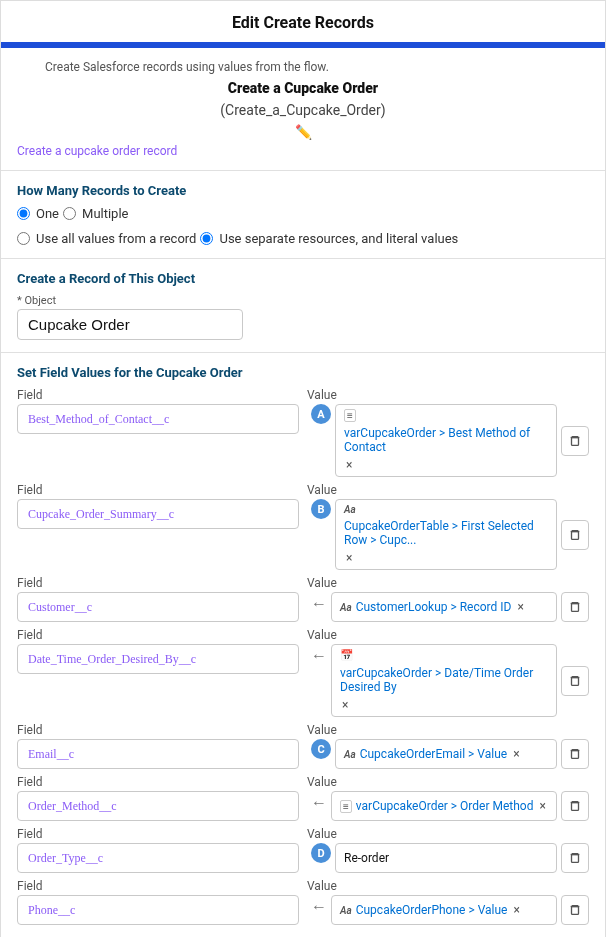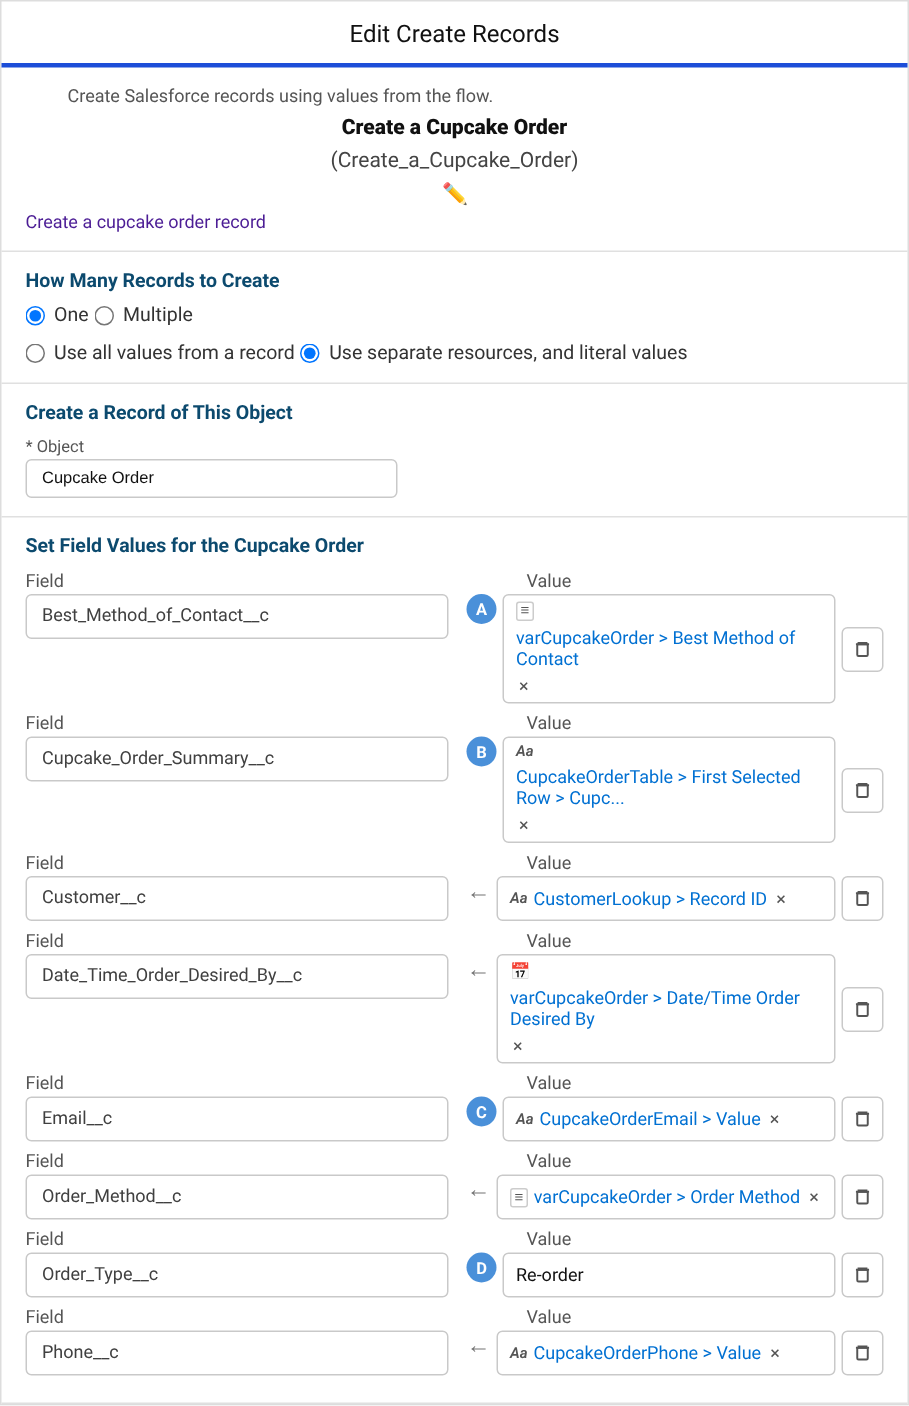--- a/index.html
+++ b/index.html
@@ -13,23 +13,23 @@
     }
     .page-container {
       background: #fff;
       border: 1px solid #ddd;
       margin: 0;
       padding: 0;
     }
     .page-header {
       text-align: center;
       padding: 12px 16px 10px;
-      border-bottom: 3px solid #1d4ed8;
+      border-bottom: 6px solid #1d4ed8;
       font-size: 16px;
-      font-weight: 400;
+      font-weight: 700;
       color: #111;
     }
     .section {
       padding: 12px 16px;
       border-bottom: 1px solid #e0e0e0;
     }
     .section-subtitle {
       font-size: 12px;
       color: #555;
       margin-bottom: 6px;
@@ -50,21 +50,21 @@
       color: #444;
     }
     .edit-icon {
       width: 16px;
       height: 16px;
       cursor: pointer;
       color: #0070d2;
     }
     .record-desc {
       font-size: 12px;
-      color: #4c1d95;
+      color: #8b5cf6;
     }
     .radio-group {
       display: flex;
       flex-direction: row;
       gap: 4px;
       margin-top: 4px;
     }
     .radio-label {
       display: flex;
       align-items: center;
@@ -83,22 +83,22 @@
     }
     .field-label {
       font-size: 11px;
       color: #555;
       margin-bottom: 2px;
     }
     .object-input {
       border: 1px solid #c9c9c9;
       border-radius: 4px;
       padding: 6px 10px;
-      width: 248px;
-      font-size: 11px;
+      width: 226px;
+      font-size: 15px;
       color: #111;
       background: #fff;
     }
     .set-fields-section {
       padding: 12px 16px;
       border-bottom: 1px solid #e0e0e0;
     }
     .field-row {
       display: flex;
       align-items: stretch;
@@ -115,25 +115,27 @@
     }
     .field-col-inner {
       padding-right: 8px;
     }
     .field-input-box {
       border: 1px solid #c9c9c9;
       border-radius: 4px;
       padding: 6px 10px;
       width: 100%;
       font-size: 12px;
-      color: #404040;
+      color: #8b5cf6;
       background: #fff;
       display: flex;
+      align-items: center;
       justify-content: space-between;
       min-height: 30px;
+      font-family: Liberation Serif, serif;
     }
     .value-pill {
       border: 1px solid #c9c9c9;
       border-radius: 4px;
       padding: 4px 8px;
       font-size: 12px;
       color: #111;
       background: #fff;
       display: flex;
       align-items: center;
@@ -198,21 +200,20 @@
       flex: 0 0 290px;
       font-size: 12px;
       color: #555;
       font-weight: 400;
     }
     .col-value-header {
       flex: 1;
       font-size: 12px;
       color: #555;
       font-weight: 400;
-      margin-left: 44px;
     }
   </style>
 </head>
 <body>
 
 <div class="page-container">
 
   <div class="page-header">
     <span>Edit Create Records</span>
   </div>

